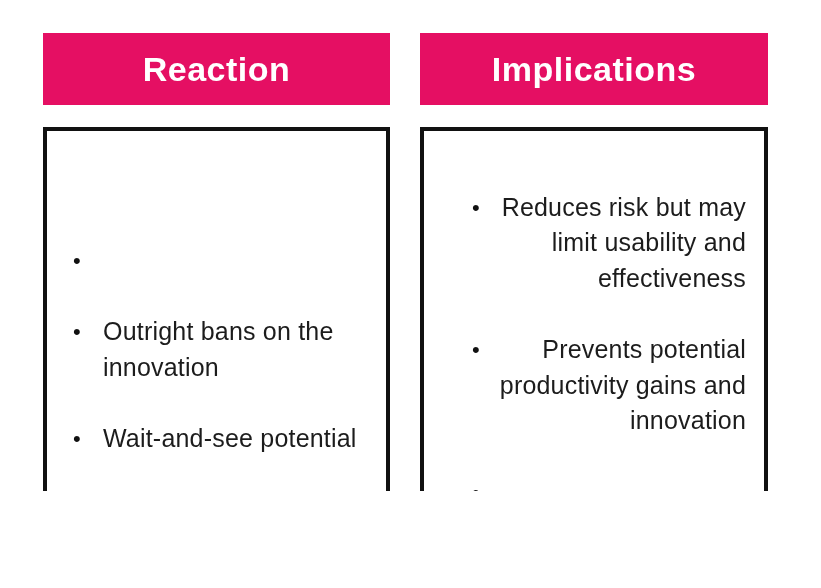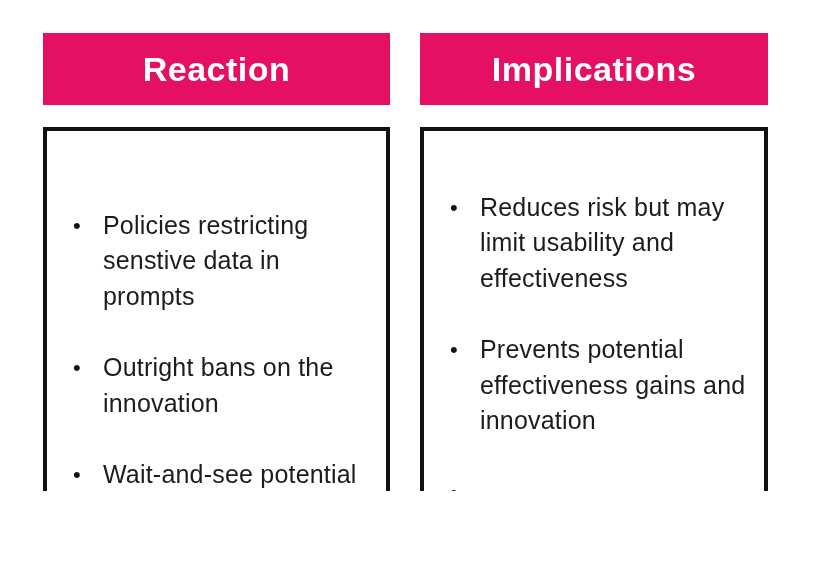--- a/index.html
+++ b/index.html
@@ -13,21 +13,21 @@
     height: 491px;
     background: #ffffff;
     font-family: "Liberation Sans", sans-serif;
     overflow: hidden;
   }
   .column {
     position: absolute;
     top: 33px;
   }
   .column.left  { left: 43px;  width: 347px; }
-  .column.right { left: 420px; width: 348px; }
+  .column.right { left: 420px; width: 348px; text-align: right; }
 
   .col-header {
     height: 72px;
     background: #E50F63;
     color: #ffffff;
     display: flex;
     align-items: center;
     justify-content: center;
     font-size: 34px;
     font-weight: bold;
@@ -77,21 +77,20 @@
 <body>
 
 <div class="page">
 
   <div class="column left">
     <div class="col-header">Reaction</div>
     <div class="col-box">
       <ul class="bullets">
           <li>
             <span class="bullet">•</span>
-            <span class="bullet-text">Policies restricting senstive data in prompts</span>
           </li>
           <li>
             <span class="bullet">•</span>
             <span class="bullet-text">Outright bans on the innovation</span>
           </li>
           <li>
             <span class="bullet">•</span>
             <span class="bullet-text">Wait-and-see potential</span>
           </li>
         </ul>
@@ -101,21 +100,21 @@
   <div class="column right">
     <div class="col-header">Implications</div>
     <div class="col-box">
       <ul class="bullets">
           <li>
             <span class="bullet">•</span>
             <span class="bullet-text">Reduces risk but may limit usability and effectiveness</span>
           </li>
           <li>
             <span class="bullet">•</span>
-            <span class="bullet-text">Prevents potential effectiveness gains and innovation</span>
+            <span class="bullet-text">Prevents potential productivity gains and innovation</span>
           </li>
           <li>
             <span class="bullet">•</span>
           </li>
         </ul>
     </div>
   </div>
 
 </div>
 

